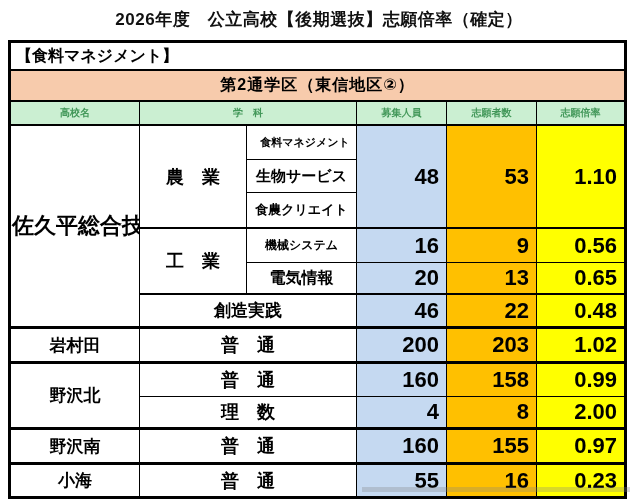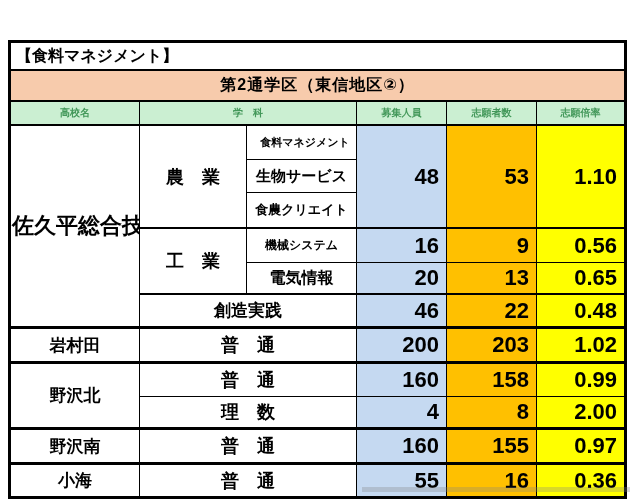--- a/index.html
+++ b/index.html
@@ -68,20 +68,21 @@
   .shadow-strip{
     position:absolute;top:487px;left:362px;width:268px;height:5px;
     background:rgba(130,130,130,0.30);
   }
 </style>
 </head>
 <body>
 
 <div class="page">
 
+  <div class="title">2026年度　公立高校【後期選抜】志願倍率（確定）</div>
 
   <table class="main">
     <colgroup>
       <col style="width:130px">
         <col style="width:107px">
         <col style="width:110px">
       <col style="width:90px">
         <col style="width:90px">
         <col style="width:89px">
     </colgroup>
@@ -167,20 +168,20 @@
       <td class="num cap">160</td>
       <td class="num app">155</td>
       <td class="num rat">0.97</td>
     </tr>
 
     <tr class="rw11 sep-school">
       <td class="school">小海</td>
       <td colspan="2" class="wide">普　通</td>
       <td class="num cap">55</td>
       <td class="num app">16</td>
-      <td class="num rat">0.36</td>
+      <td class="num rat">0.23</td>
     </tr>
   </tbody>
     </table>
 
   <div class="shadow-strip"></div>
 
 </div>
 
 </body></html>

